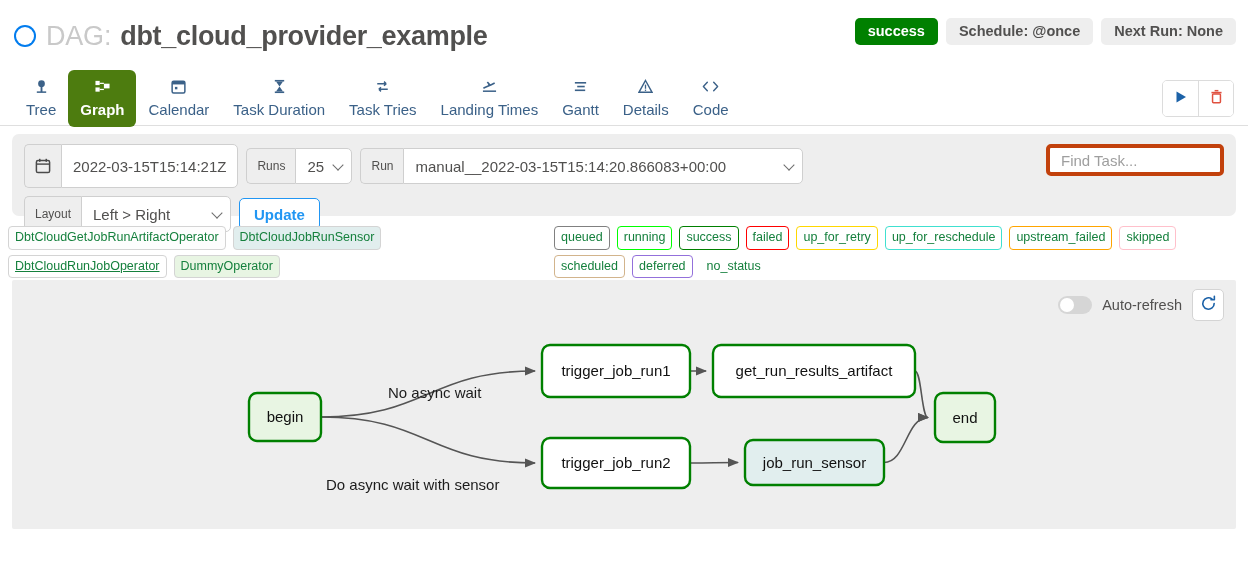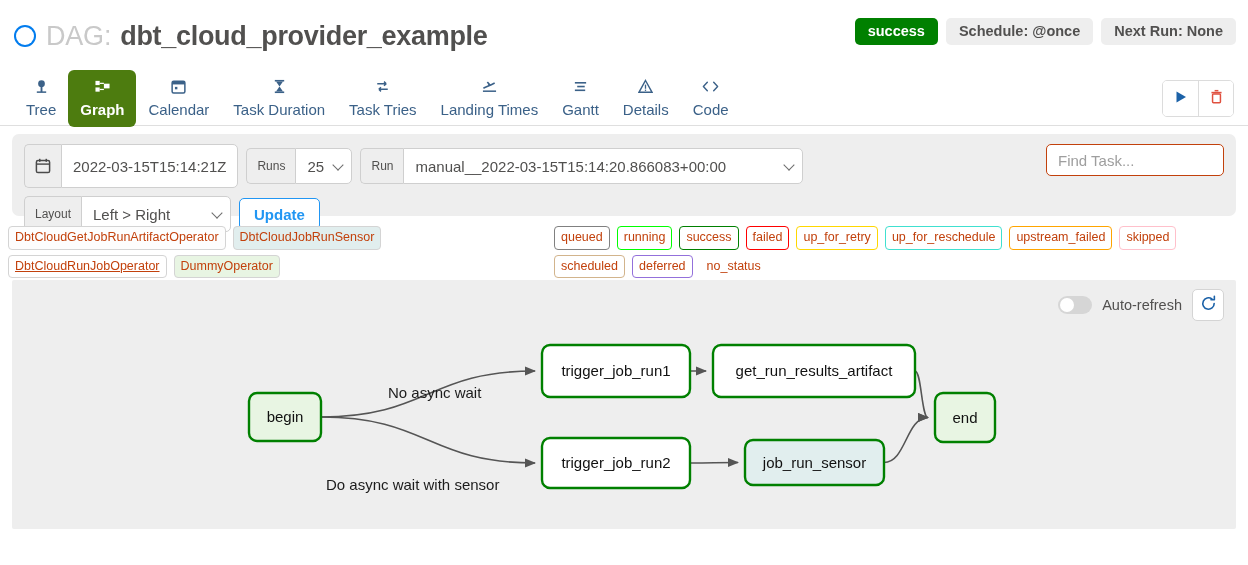--- a/index.html
+++ b/index.html
@@ -187,21 +187,21 @@
     font-weight: bold;
     cursor: pointer;
     font-family: "Liberation Sans", sans-serif;
   }
   .find-task {
     position: absolute;
     right: 12px;
     top: 10px;
     width: 178px;
     height: 32px;
-    border: 1px solid #c2410c;
+    border: 4px solid #c2410c;
     border-radius: 5px;
     background: #fff;
     padding: 4px 11px;
     font-size: 15px;
     color: #51504f;
     font-family: "Liberation Sans", sans-serif;
   }
   .find-task::placeholder { color: #9e9e9e; }
 
   
@@ -220,21 +220,21 @@
   }
   .legend-op { left: 0; width: 520px; }
   .legend-state { left: 546px; width: 700px; }
   .lg {
     font-size: 12.5px;
     line-height: 1;
     padding: 4px 6px 5px;
     border-radius: 4px;
     border: 1.7px solid #d0d0d0;
     background: #fff;
-    color: #c2410c;
+    color: #15803d;
     white-space: nowrap;
     cursor: pointer;
   }
   .lg.plain {
     border-color: transparent;
     background: transparent;
     cursor: default;
   }
 
   

